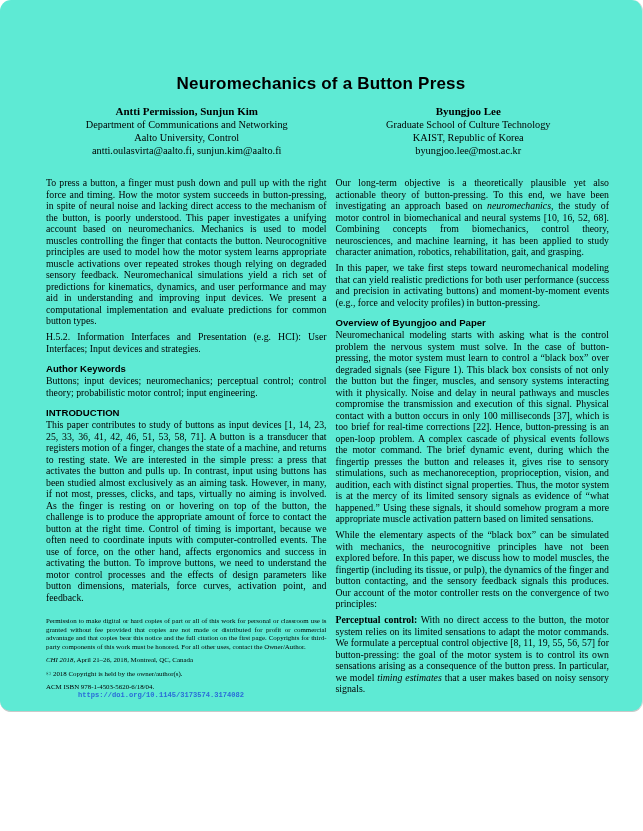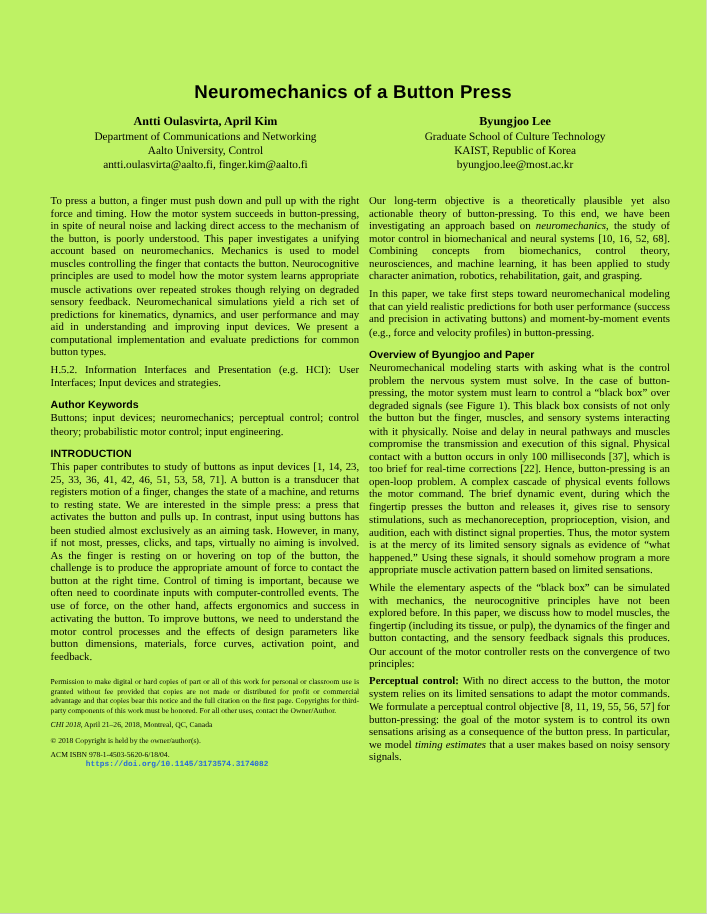--- a/index.html
+++ b/index.html
@@ -3,28 +3,29 @@
 <meta charset="utf-8">
 <style>
   html, body {
     margin: 0;
     padding: 0;
     background: #ffffff;
   }
   .page {
     position: relative;
     width: 643px;
-    height: 831px;
-    background: #bef264;
+    height: 712px;
+    background: #5eead4;
     color: #000000;
     font-family: "Liberation Serif", "DejaVu Serif", serif;
     overflow: hidden;
     border-right: 1px solid #d9d9d9;
     border-bottom: 1px solid #c9c9c9;
     box-sizing: border-box;
+    border-radius: 11px;
   }
   .paper-title {
     font-family: "Liberation Sans", "DejaVu Sans", sans-serif;
     font-weight: bold;
     font-size: 17px;
     text-align: center;
     margin: 74px 0 0 0;
     letter-spacing: 0.2px;
   }
   .authors-row {
@@ -86,24 +87,24 @@
 </style>
 </head>
 <body>
 
 <div class="page">
 
   <h1 class="paper-title">Neuromechanics of a Button Press</h1>
 
   <div class="authors-row">
     <div class="author-block">
-      <div class="author-name">Antti Oulasvirta, April Kim</div>
+      <div class="author-name">Antti Permission, Sunjun Kim</div>
       <div class="author-affil">Department of Communications and Networking</div>
       <div class="author-affil">Aalto University, Control</div>
-      <div class="author-email">antti.oulasvirta@aalto.fi, finger.kim@aalto.fi</div>
+      <div class="author-email">antti.oulasvirta@aalto.fi, sunjun.kim@aalto.fi</div>
     </div>
     <div class="author-block">
       <div class="author-name">Byungjoo Lee</div>
       <div class="author-affil">Graduate School of Culture Technology</div>
       <div class="author-affil">KAIST, Republic of Korea</div>
       <div class="author-email">byungjoo.lee@most.ac.kr</div>
     </div>
   </div>
 
   <div class="columns">

